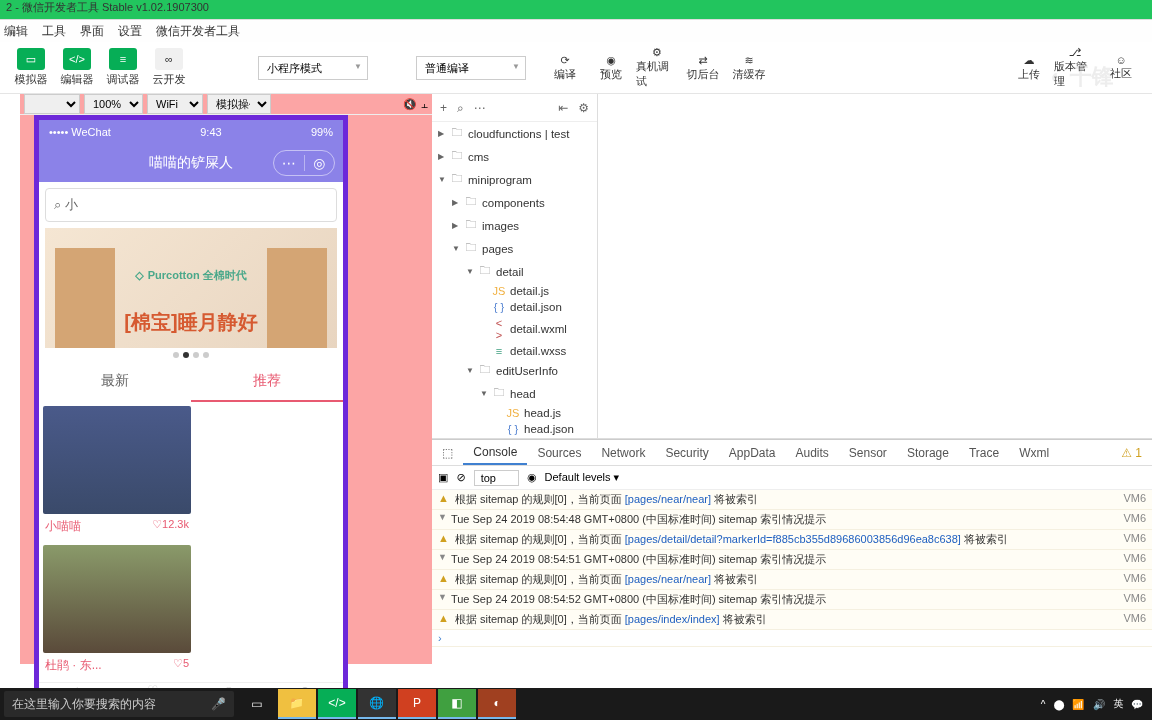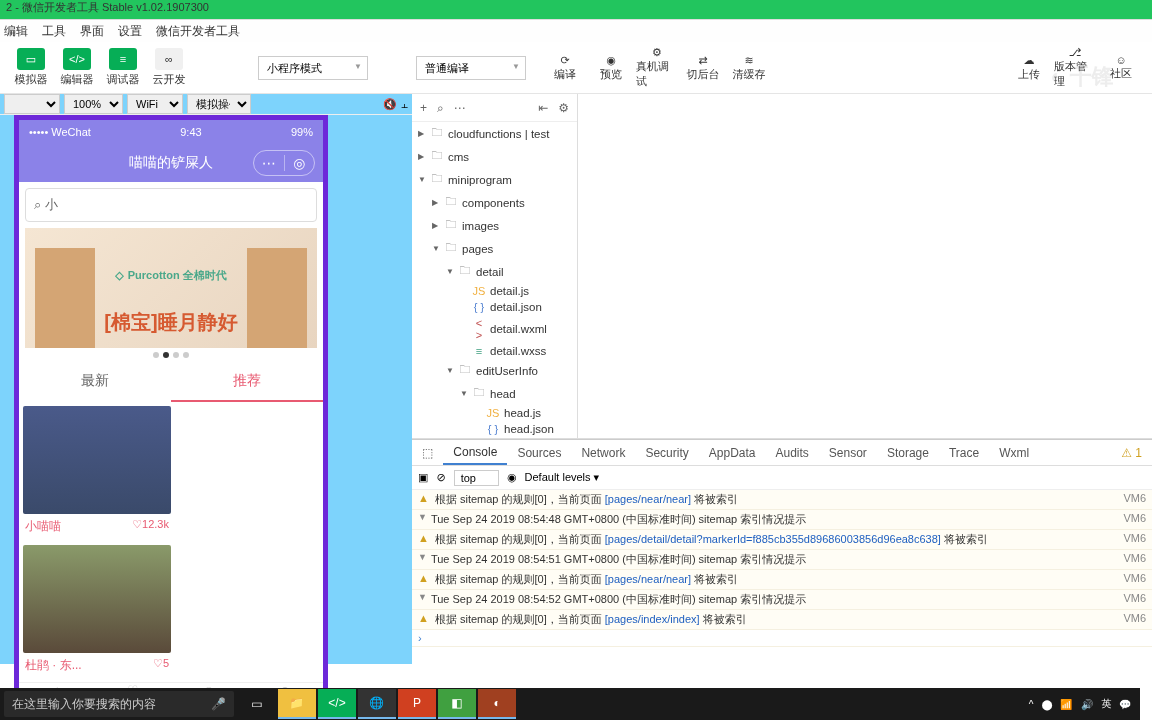--- a/index.html
+++ b/index.html
@@ -9,21 +9,21 @@
 .toolbar { height: 52px; background: #fff; display: flex; align-items: center; padding: 0 10px; border-bottom: 1px solid #e5e5e5; gap: 4px; }
 .tool-group { display: flex; gap: 4px; }
 .tool-btn { width: 42px; height: 40px; display: flex; flex-direction: column; align-items: center; justify-content: center; font-size: 11px; color: #333; cursor: pointer; }
 .tool-btn.active .icon-box { background: #06ae56; color: #fff; }
 .icon-box { width: 28px; height: 22px; background: #f0f0f0; border-radius: 3px; display: flex; align-items: center; justify-content: center; margin-bottom: 2px; }
 .tool-select { height: 24px; border: 1px solid #ccc; padding: 0 22px 0 8px; font-size: 11px; appearance: none; background: #fff; position: relative; min-width: 110px; }
 .select-wrap { position: relative; display: inline-block; }
 .select-wrap::after { content: "▼"; position: absolute; right: 6px; top: 6px; font-size: 8px; color: #999; pointer-events: none; }
 .toolbar-spacer { flex: 1; }
 .main { display: flex; height: 570px; }
-.simulator-pane { width: 412px; background: #7dd3fc; display: flex; flex-direction: column; }
+.simulator-pane { width: 412px; background: #fca5a5; display: flex; flex-direction: column; margin-left: 20px; }
 .sim-controls { height: 28px; display: flex; align-items: center; padding: 0 4px; gap: 4px; border-bottom: 1px solid #eee; font-size: 11px; }
 .sim-select { height: 20px; border: 1px solid #ccc; font-size: 11px; padding: 0 4px; min-width: 56px; }
 .phone { width: 314px; margin: 0 auto; background: #fff; flex: 1; border: 5px solid #6d28d9; display: flex; flex-direction: column; margin-left: 14px; }
 .phone-status { height: 24px; background: #8b82e8; color: #fff; display: flex; align-items: center; justify-content: space-between; padding: 0 10px; font-size: 11px; }
 .phone-nav { height: 38px; background: #8b82e8; color: #fff; display: flex; align-items: center; justify-content: center; position: relative; font-size: 14px; }
 .nav-right { position: absolute; right: 8px; display: flex; gap: 8px; }
 .capsule { width: 62px; height: 26px; border: 1px solid rgba(255,255,255,0.5); border-radius: 13px; display: flex; align-items: center; }
 .capsule span { flex: 1; text-align: center; border-left: 1px solid rgba(255,255,255,0.4); }
 .capsule span:first-child { border: none; }
 .search-box { margin: 6px; height: 34px; border: 1px solid #ddd; border-radius: 4px; display: flex; align-items: center; padding: 0 8px; font-size: 13px; color: #666; }
@@ -72,21 +72,21 @@
 .dt-filter input { border: none; outline: none; font-size: 11px; flex: 1; }
 .dt-dropdown { padding: 1px 22px 1px 6px; border: 1px solid #ccc; font-size: 11px; position: relative; }
 .console { flex: 1; overflow-y: auto; font-family: Consolas, monospace; font-size: 11px; }
 .log-line { display: flex; align-items: flex-start; padding: 2px 6px; border-bottom: 1px solid #f5f0e0; background: #fffdf5; }
 .log-line .warn { color: #d0a020; margin-right: 6px; }
 .log-line .arrow2 { color: #888; margin-right: 4px; font-size: 9px; }
 .log-line .msg { flex: 1; color: #333; }
 .log-line .url { color: #2060c0; }
 .log-line .src { color: #888; }
 .watermark { position: absolute; top: 52px; right: 10px; width: 120px; height: 50px; opacity: 0.15; font-size: 22px; font-weight: bold; color: #888; display: flex; align-items: center; justify-content: center; }
-.taskbar { position: absolute; bottom: 0; left: 0; right: 12px; height: 32px; background: #1a1a1a; display: flex; align-items: center; }
+.taskbar { position: absolute; bottom: 0; left: 0; right: 0; height: 32px; background: #1a1a1a; display: flex; align-items: center; }
 .search-task { flex: 0 0 230px; height: 26px; background: #2a2a2a; margin: 0 4px; border-radius: 2px; display: flex; align-items: center; padding: 0 8px; color: #ccc; font-size: 12px; }
 .task-icons { display: flex; gap: 2px; }
 .task-icon { width: 38px; height: 30px; display: flex; align-items: center; justify-content: center; color: #fff; }
 .task-icon.app { background: #333; border-bottom: 2px solid #76b9ed; }
 .tray { margin-left: auto; display: flex; align-items: center; gap: 8px; padding-right: 8px; color: #fff; font-size: 10px; }
 </style>
 </head>
 <body>
 
 <div class="titlebar">

